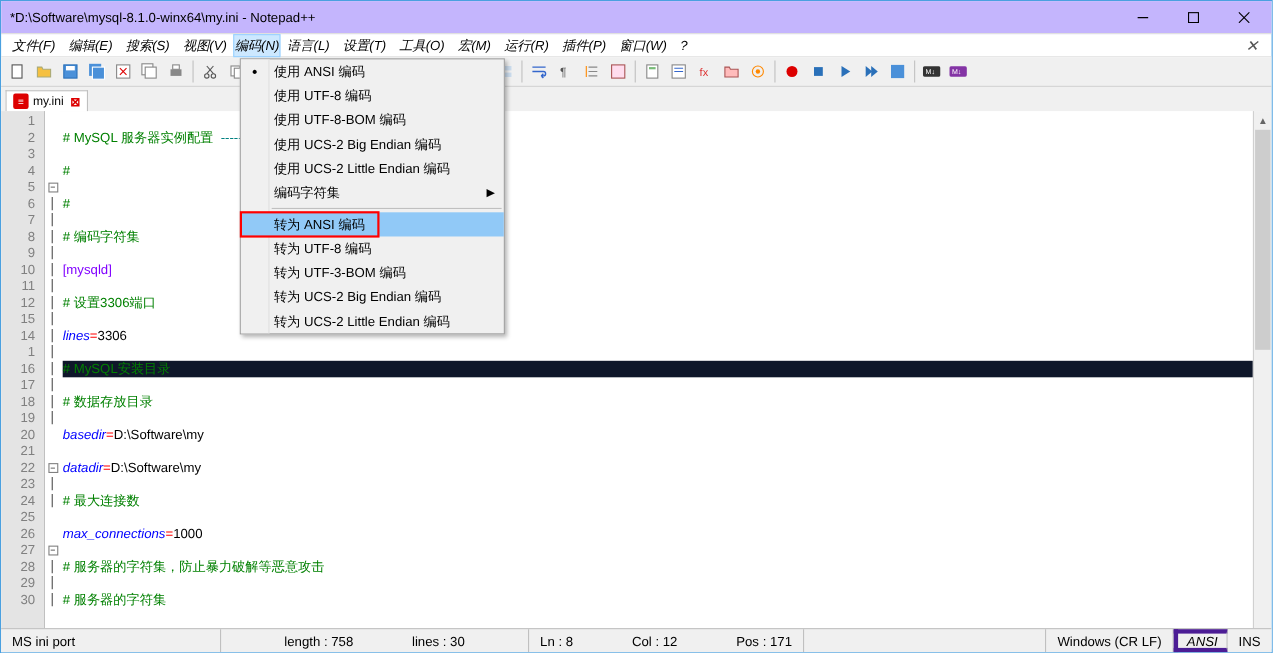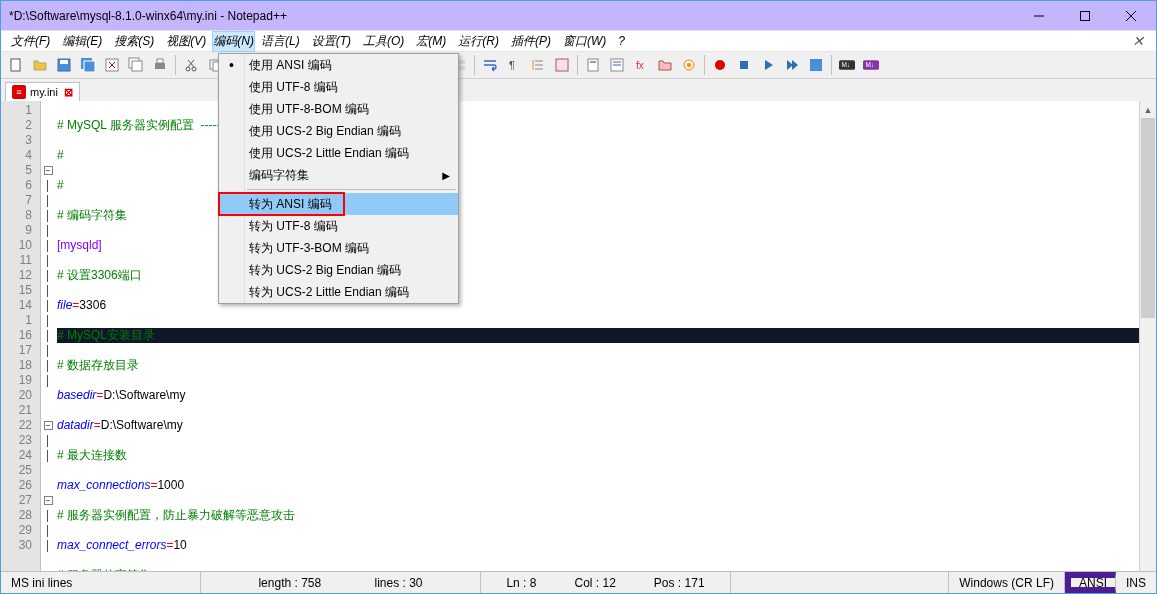--- a/index.html
+++ b/index.html
@@ -61,21 +61,21 @@
 .dropdown .mrow .bullet { position:absolute; left:10px; font-size:14px; }
 .dropdown .msep { height:1px; background:#c0c0c0; margin:3px 2px 3px 28px; }
 .dropdown .arrow-r { position:absolute; right:8px; font-size:10px; }
 .dropdown .iconcol { position:absolute; left:0; top:0; bottom:0; width:26px; background:#f0f0f0; border-right:1px solid #e0e0e0; }
 .redbox-menu { position:absolute; border:2px solid #ff0000; pointer-events:none; left:217px; top:191px; width:127px; height:24px; z-index:11; }
 
 
 .statusbar { position:absolute; left:0; right:0; bottom:0; height:22px; background:#f0f0f0; border-top:1px solid #c0c0c0; display:flex; align-items:center; font-size:12px; color:#000; }
 .statusbar .cell { padding:0 10px; border-right:1px solid #c0c0c0; height:100%; display:flex; align-items:center; }
 .statusbar .cell.flex { flex:1; }
-.redbox-status { border:6px solid #4c1d95; padding:0 8px !important; }
+.redbox-status { border:4px solid #4c1d95; padding:0 8px !important;font-style:italic; }
 </style>
 </head>
 <body>
 
 <div class="titlebar">
   <div class="title">*D:\Software\mysql-8.1.0-winx64\my.ini - Notepad++</div>
   <div class="winbtns">
     <div class="winbtn">
         <svg viewBox="0 0 10 10">
           <line x1="0" y1="5" x2="10" y2="5" stroke="#000"></line>
@@ -404,29 +404,28 @@
       <div class="fold">│</div>
       <div class="fold">│</div>
   </div>
   <div class="content">
 <div class="row"><span class="cmt"># MySQL 服务器实例配置</span><span class="dash">  ----------------------------------</span></div>
 <div class="row"><span class="cmt">#</span></div>
 <div class="row"><span class="cmt">#</span></div>
 <div class="row"><span class="cmt"># 编码字符集</span></div>
 <div class="row"><span class="sec">[mysqld]</span></div>
 <div class="row"><span class="cmt"># 设置3306端口</span></div>
-<div class="row"><span class="key">file</span><span class="eq">=</span><span class="val">3306</span></div>
+<div class="row"><span class="key">lines</span><span class="eq">=</span><span class="val">3306</span></div>
 <div class="row cur"><span class="cmt"># MySQL安装目录</span></div>
 <div class="row"><span class="cmt"># 数据存放目录</span></div>
 <div class="row"><span class="key">basedir</span><span class="eq">=</span><span class="val">D:\Software\my</span></div>
 <div class="row"><span class="key">datadir</span><span class="eq">=</span><span class="val">D:\Software\my</span></div>
 <div class="row"><span class="cmt"># 最大连接数</span></div>
 <div class="row"><span class="key">max_connections</span><span class="eq">=</span><span class="val">1000</span></div>
-<div class="row"><span class="cmt"># 服务器实例配置，防止暴力破解等恶意攻击</span></div>
-<div class="row"><span class="key">max_connect_errors</span><span class="eq">=</span><span class="val">10</span></div>
+<div class="row"><span class="cmt"># 服务器的字符集，防止暴力破解等恶意攻击</span></div>
 <div class="row"><span class="cmt"># 服务器的字符集</span></div>
 
 
 
 
 
 
 
 
 
@@ -478,24 +477,24 @@
   <div class="mrow">
       <span>转为 UCS-2 Big Endian 编码</span>
     </div>
   <div class="mrow">
       <span>转为 UCS-2 Little Endian 编码</span>
     </div>
 </div>
 <div class="redbox-menu"></div>
 
 <div class="statusbar">
-  <div class="cell" style="width:200px">MS ini lines</div>
+  <div class="cell" style="width:200px">MS ini port</div>
   <div class="cell" style="width:280px;justify-content:center;gap:20px">
     <span>length : 758</span>&nbsp;&nbsp;&nbsp;&nbsp;<span>lines : 30</span>
   </div>
-  <div class="cell" style="width:250px;justify-content:center;gap:14px">
+  <div class="cell" style="width:250px;justify-content:space-between;gap:14px">
     <span>Ln : 8</span>&nbsp;&nbsp;&nbsp;<span>Col : 12</span>&nbsp;&nbsp;&nbsp;<span>Pos : 171</span>
   </div>
   <div class="cell flex"></div>
   <div class="cell">Windows (CR LF)</div>
   <div class="cell redbox-status">ANSI</div>
   <div class="cell" style="border-right:none">INS</div>
 </div>
 
 </body></html>

